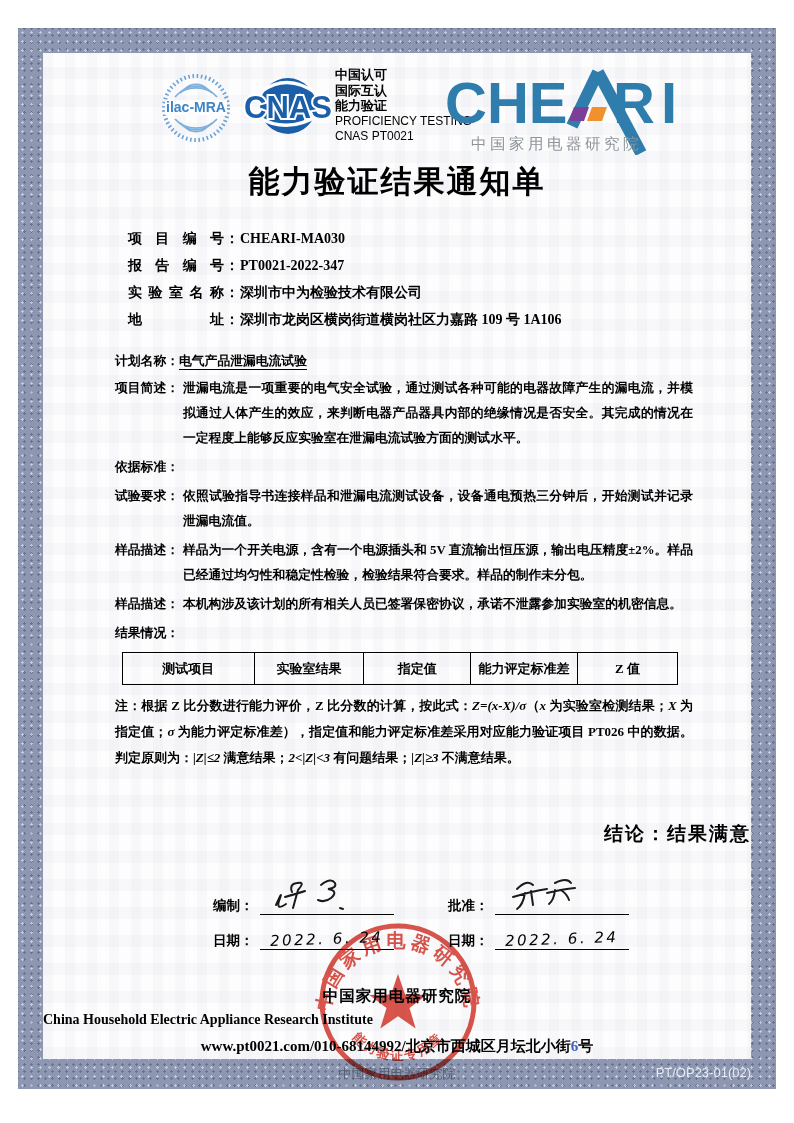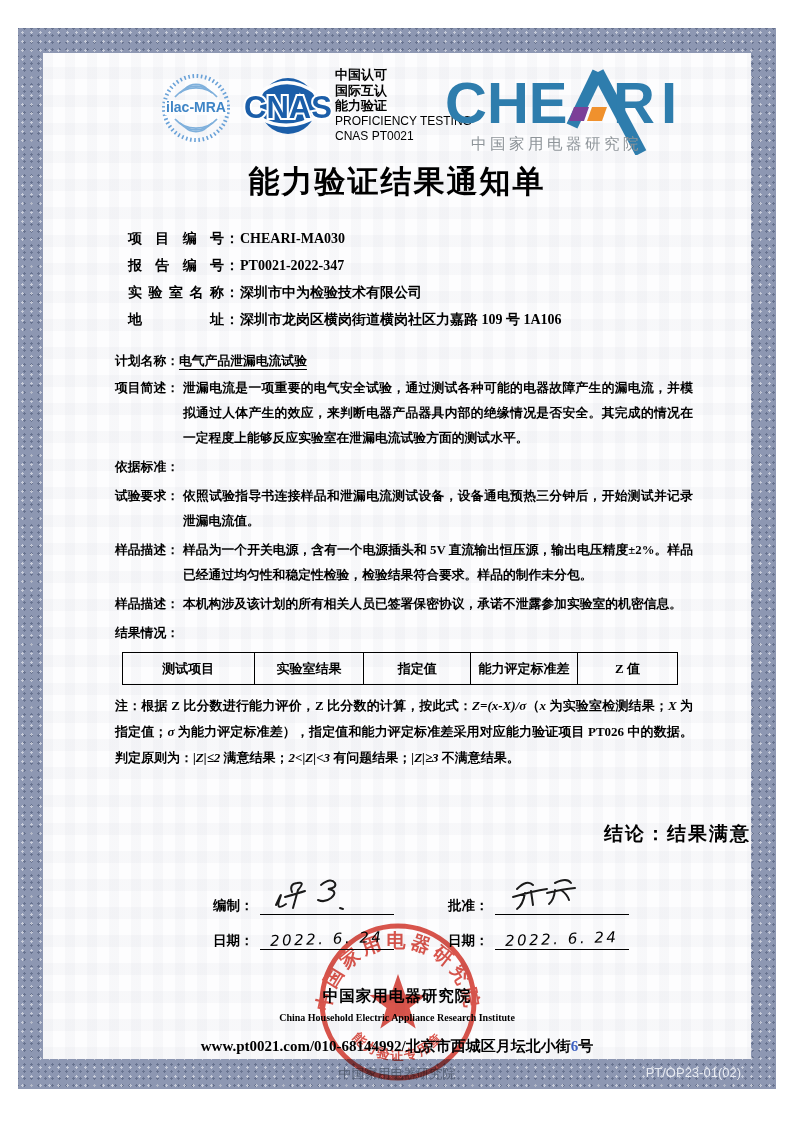--- a/index.html
+++ b/index.html
@@ -58,34 +58,34 @@
   .sigrow{display:flex;align-items:flex-end;height:26px;margin-bottom:9px;}
   .siglab{margin-right:6px;line-height:18px;}
   .sigline{position:relative;width:134px;border-bottom:1.5px solid #000;height:22px;}
   .scribble{position:absolute;left:8px;bottom:-3px;overflow:visible;}
   .hand{font-family:"DejaVu Sans",sans-serif;font-style:italic;font-weight:400;
         font-size:15px;letter-spacing:2.5px;display:inline-block;transform:rotate(-2deg);
         position:absolute;left:10px;bottom:1px;white-space:nowrap;}
   
   .footer-cn{position:absolute;left:0;top:933px;width:100%;text-align:center;
              font-size:15.5px;font-weight:700;letter-spacing:1px;z-index:2;}
-  .footer-en{position:absolute;left:0;top:959px;width:100%;text-align:center;
-             font-size:10px;font-weight:700;z-index:2;}
+  .footer-en{position:absolute;left:0;top:959px;width:100%;text-align:left;
+             font-size:14px;font-weight:700;z-index:2;}
   .footer-addr{position:absolute;left:0;top:984px;width:100%;text-align:center;
              font-size:15px;font-weight:700;z-index:2;}
   .blue6{color:#3b5fc0;}
   
   .stamp{position:absolute;left:270px;top:864px;width:170px;height:170px;z-index:5;
          opacity:.85;mix-blend-mode:multiply;}
   .stamp-ring-text{font-size:19px;font-weight:700;letter-spacing:4px;fill:#d5372c;}
   .stamp-bot-text{font-size:13px;font-weight:700;letter-spacing:2px;fill:#d5372c;}
   
   .band{position:absolute;left:25px;top:1031px;width:708px;height:30px;font-size:13px;}
   .band-center{position:absolute;left:0;width:100%;top:6px;text-align:center;color:#555f72;}
-  .band-right{position:absolute;right:10px;top:6px;color:#e8ebf2;font-family:"Liberation Sans",sans-serif;padding-left:26px;}
+  .band-right{position:absolute;right:0;top:6px;color:#e8ebf2;font-family:"Liberation Sans",sans-serif;padding-left:26px;}
 </style>
 </head>
 <body>
 
 <div class="page">
   <div class="frame">
     <div class="content">
 
       <svg class="ilac" width="70" height="70" viewBox="0 0 70 70">
         <circle cx="35" cy="35" r="32" fill="none" stroke="#6aa2d8" stroke-width="4" stroke-dasharray="1.6 2.6"></circle>

